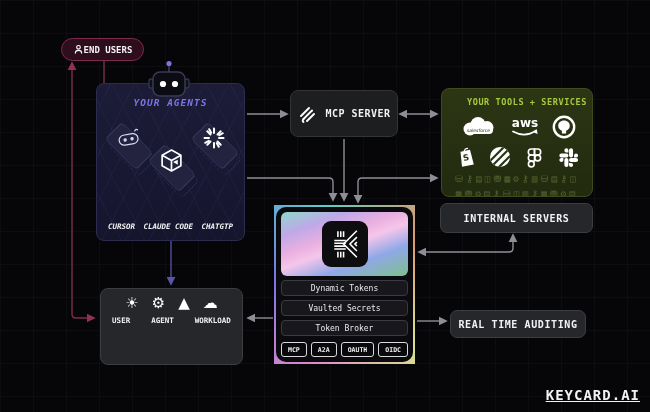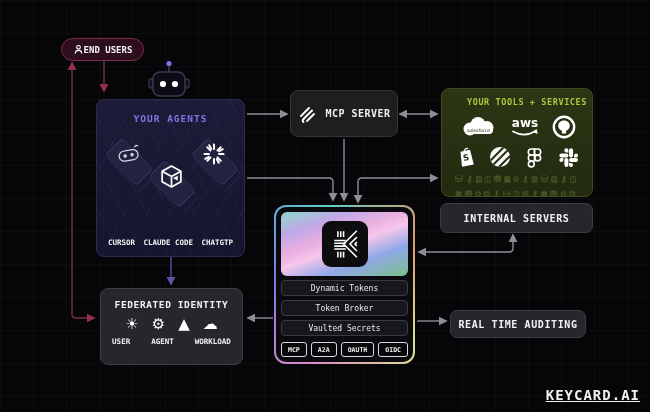--- a/index.html
+++ b/index.html
@@ -15,27 +15,27 @@
   }
   .box{position:absolute;box-sizing:border-box;border-radius:8px;z-index:2;}
   .ttl{font-weight:bold;letter-spacing:.4px;}
   
   #end-users{left:61px;top:38px;width:83px;height:23px;border-radius:12px;
     background:#2e0e1d;border:1px solid #7c2c46;display:flex;align-items:center;
     justify-content:center;font-size:9px;font-weight:bold;}
   
   #robot{left:146px;top:58px;width:46px;height:42px;z-index:3;position:absolute;}
   
-  #agents{left:96px;top:99px;width:149px;height:158px;
+  #agents{left:96px;top:83px;width:149px;height:158px;
     background:linear-gradient(180deg,#1c1c38 0%,#15152e 100%);
     border:1px solid #2c2c4f;
     background-image:
       repeating-linear-gradient(63deg, rgba(124,117,230,0.06) 0 1px, transparent 1px 21px),
       repeating-linear-gradient(-63deg, rgba(124,117,230,0.06) 0 1px, transparent 1px 21px),
-      linear-gradient(180deg,#1c1c38 0%,#15152e 100%);}
+      linear-gradient(180deg,#1c1c38 0%,#15152e 100%); font-style: italic;}
   #agents .t{position:absolute;top:13px;width:100%;text-align:center;
     color:#7c75e6;font-size:9.5px;font-weight:bold;letter-spacing:1px;}
   .tile{position:absolute;width:42px;height:42px;
     background:#23233f;border:1px solid #3a3a60;border-radius:6px;
     transform:rotate(45deg) scale(1,.55);transform-origin:center;}
   .tile.dash{background:transparent;border:1px dashed #35355c;}
   .tile-icon{position:absolute;z-index:3;}
   #agents .lbls{position:absolute;bottom:9px;left:0;right:0;display:flex;
     justify-content:space-between;padding:0 11px;font-size:7.5px;font-weight:bold;}
   
@@ -52,21 +52,21 @@
   #tools .row1{margin-top:6px;height:28px;}
   #tools .row2{margin-top:4px;height:24px;gap:13px;}
   #tools .tex{margin-top:4px;line-height:11px;font-size:9.5px;letter-spacing:3px;
     color:#7b8f46;opacity:.55;white-space:nowrap;text-align:center;}
   
   .plain{background:#26272b;border:1px solid #3b3d41;display:flex;align-items:center;
     justify-content:center;font-size:10px;font-weight:bold;letter-spacing:.6px;border-radius:7px;}
   #internal{left:440px;top:203px;width:153px;height:30px;}
   #auditing{left:450px;top:310px;width:136px;height:28px;}
   
-  #keycard{left:274px;top:205px;width:141px;height:159px;border-radius:12px;padding:2px;
+  #keycard{left:274px;top:205px;width:141px;height:159px;border-radius:0;padding:2px;
     background:conic-gradient(from 130deg,#d9e18c,#e08ac9,#7a74e8,#5ad0c8,#e09a6b,#d9e18c);}
   #kc-inner{width:100%;height:100%;box-sizing:border-box;border-radius:10px;
     background:#0b0b0f;padding:5px;display:flex;flex-direction:column;gap:4px;}
   #kc-holo{height:64px;border-radius:6px;display:flex;align-items:center;justify-content:center;
     background:linear-gradient(160deg,#8fd8cc 0%,#bfa8e8 22%,#eab0e0 40%,#f5c6ea 52%,#90a8e8 72%,#7cc08c 100%);}
   #kc-logo{width:46px;height:46px;border-radius:9px;background:#0d0d10;
     display:flex;align-items:center;justify-content:center;}
   .kc-row{height:14px;border-radius:4px;background:#17171c;border:1px solid #3a3a43;
     display:flex;align-items:center;justify-content:center;font-size:8px;color:#e9e9ec;}
   #kc-badges{margin-top:auto;display:flex;justify-content:space-between;}
@@ -266,36 +266,35 @@
               <path d="M40 15 L31 24 L40 33"></path>
               <path d="M40 22 L38 24 L40 26"></path>
             </g>
           </svg>
         </div>
       </div>
       <div class="kc-row">
         <span>Dynamic Tokens</span>
       </div>
       <div class="kc-row">
+        <span>Vaulted Secrets</span>
+      </div>
+      <div class="kc-row">
         <span>Token Broker</span>
-      </div>
-      <div class="kc-row">
-        <span>Vaulted Secrets</span>
       </div>
       <div id="kc-badges">
         <span class="badge">MCP</span>
         <span class="badge">A2A</span>
         <span class="badge">OAUTH</span>
         <span class="badge">OIDC</span>
       </div>
     </div>
   </div>
 
   <div id="federated" class="box">
-    <div class="t ttl">FEDERATED IDENTITY</div>
     <div class="icons">
       <span>☀</span>
       <span>⚙</span>
       <span>▲</span>
       <span>☁</span>
     </div>
     <div class="lbls">
       <span>USER</span>
       <span>AGENT</span>
       <span>WORKLOAD</span>

